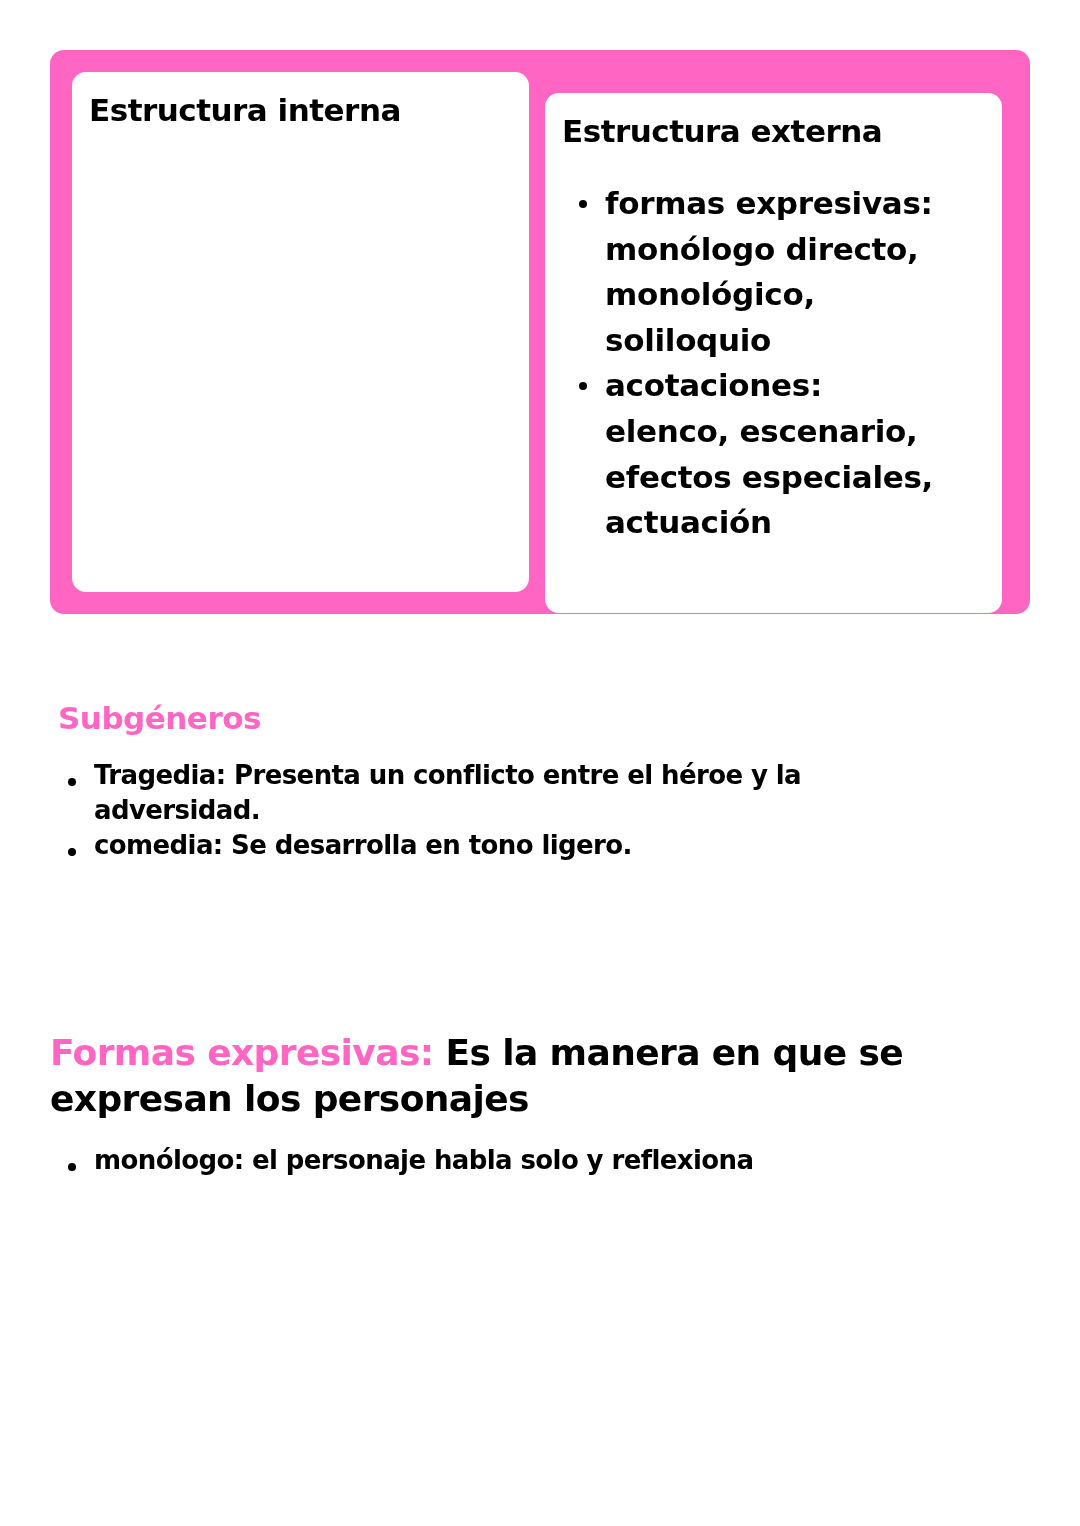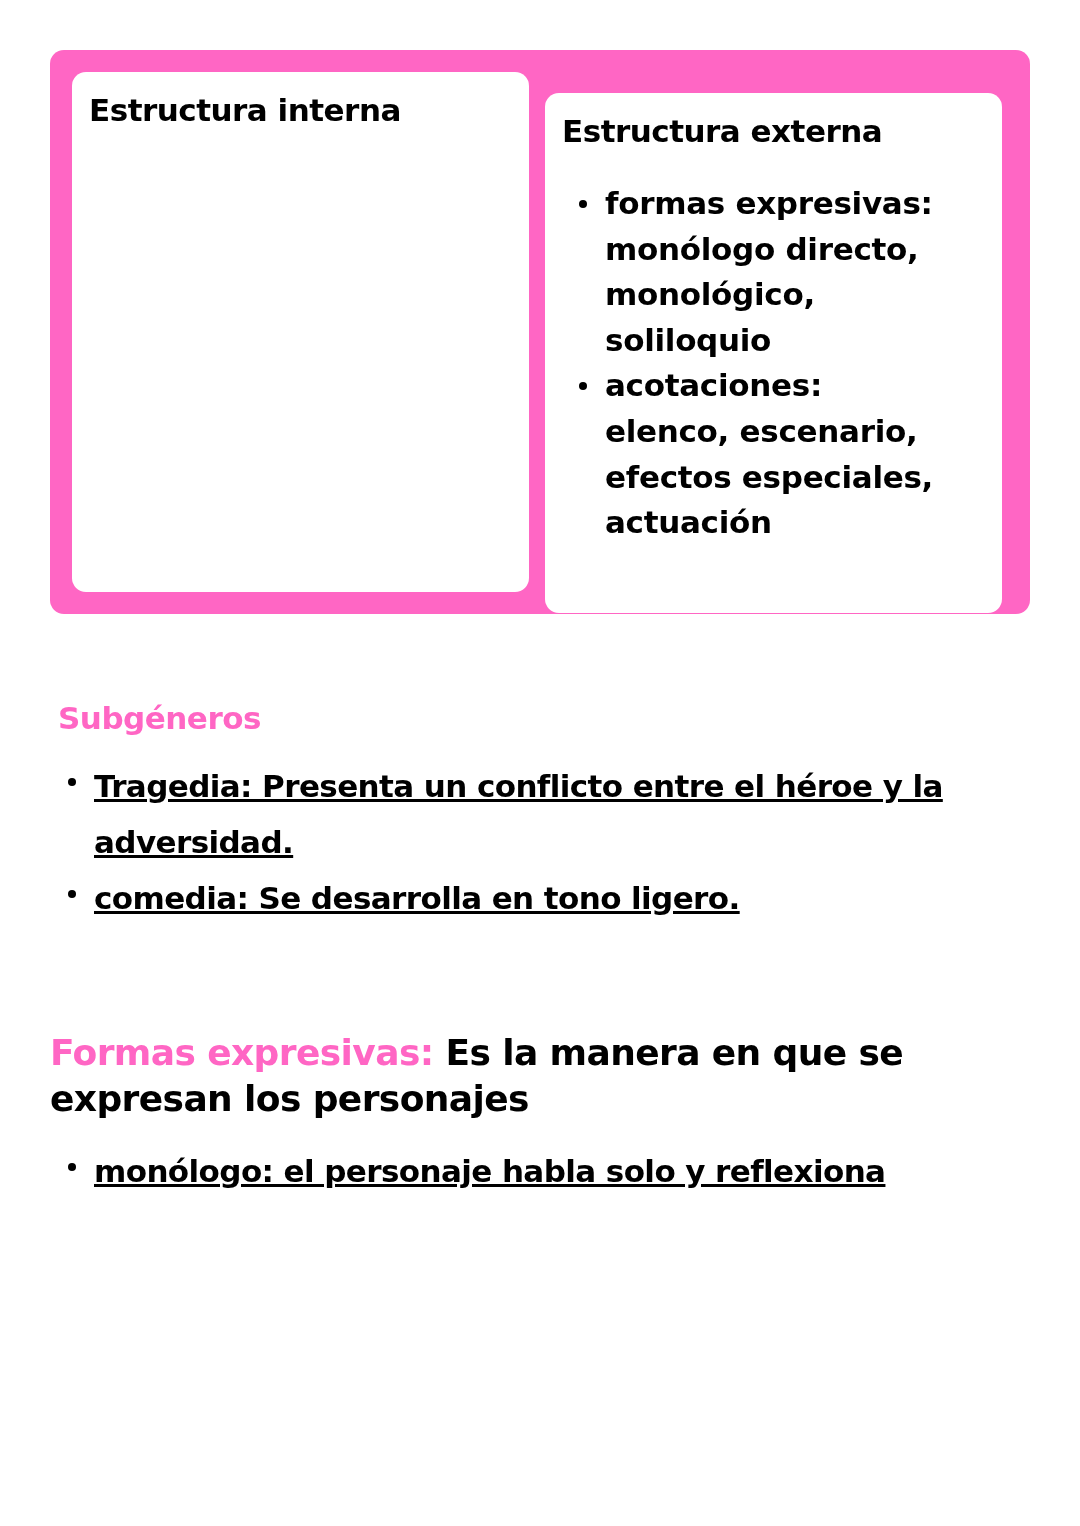--- a/index.html
+++ b/index.html
@@ -32,22 +32,22 @@
     .card li::before {
       content: ""; position: absolute; left: 34px; top: 19px; width: 8px; height: 8px;
       background: #000; border-radius: 50%;
     }
     .section-title {
       position: absolute; left: 50px; font-size: 31px; font-weight: bold;
       color: #ff66c4; letter-spacing: -0.5px; margin: 8px;
     }
     .blist { position: absolute; left: 50px; margin: 0; padding: 0; list-style: none; width: 960px; }
     .blist li {
-      position: relative; padding-left: 44px; font-size: 31px; font-weight: bold;
-      line-height: 56px; letter-spacing: -0.6px; text-decoration: underline;
+      position: relative; padding-left: 44px; font-size: 26px; font-weight: bold;
+      line-height: 35px; letter-spacing: -0.6px;
     }
     .blist li::before {
       content: ""; position: absolute; left: 18px; top: 20px; width: 8px; height: 8px;
       background: #000; border-radius: 50%;
     }
     .intro {
       position: absolute; left: 50px; top: 1030px; width: 960px; margin: 0;
       font-size: 36px; font-weight: bold; line-height: 45.6px; letter-spacing: -0.6px;
     }
     .intro .pink { color: #ff66c4; }

